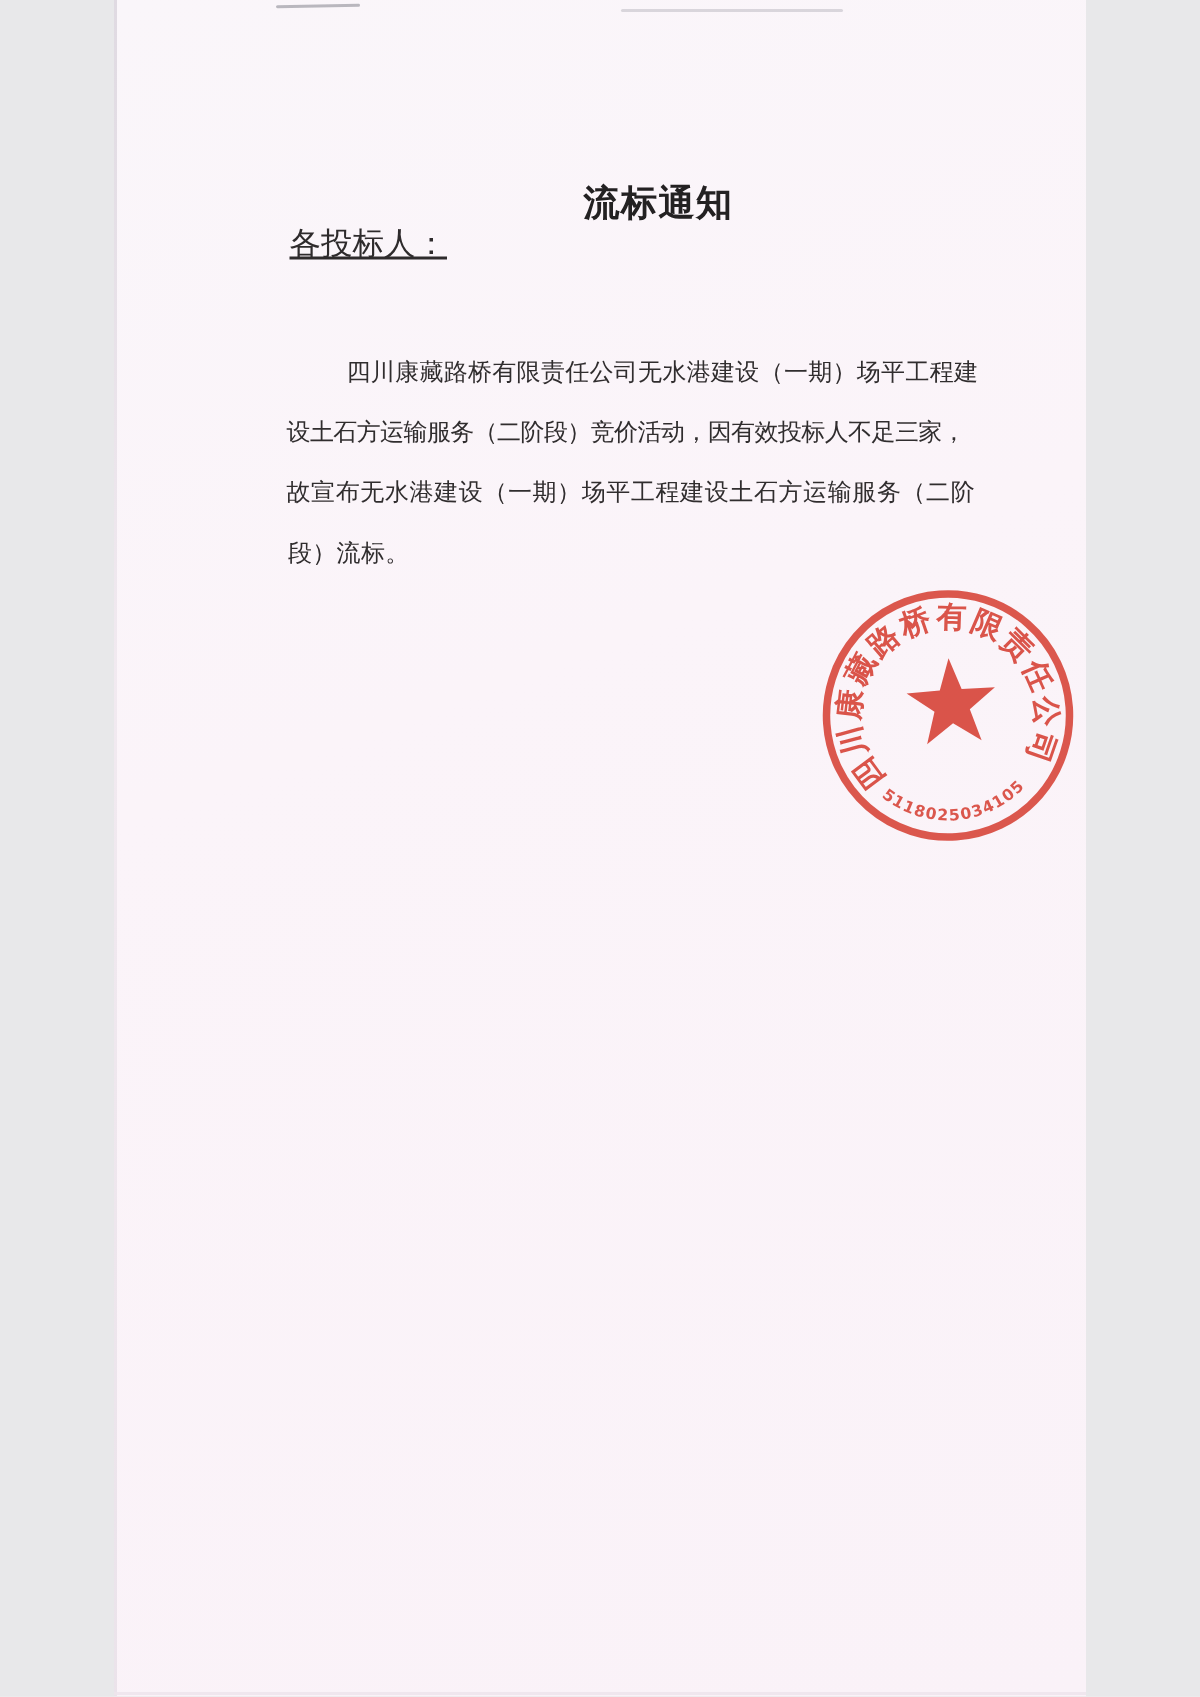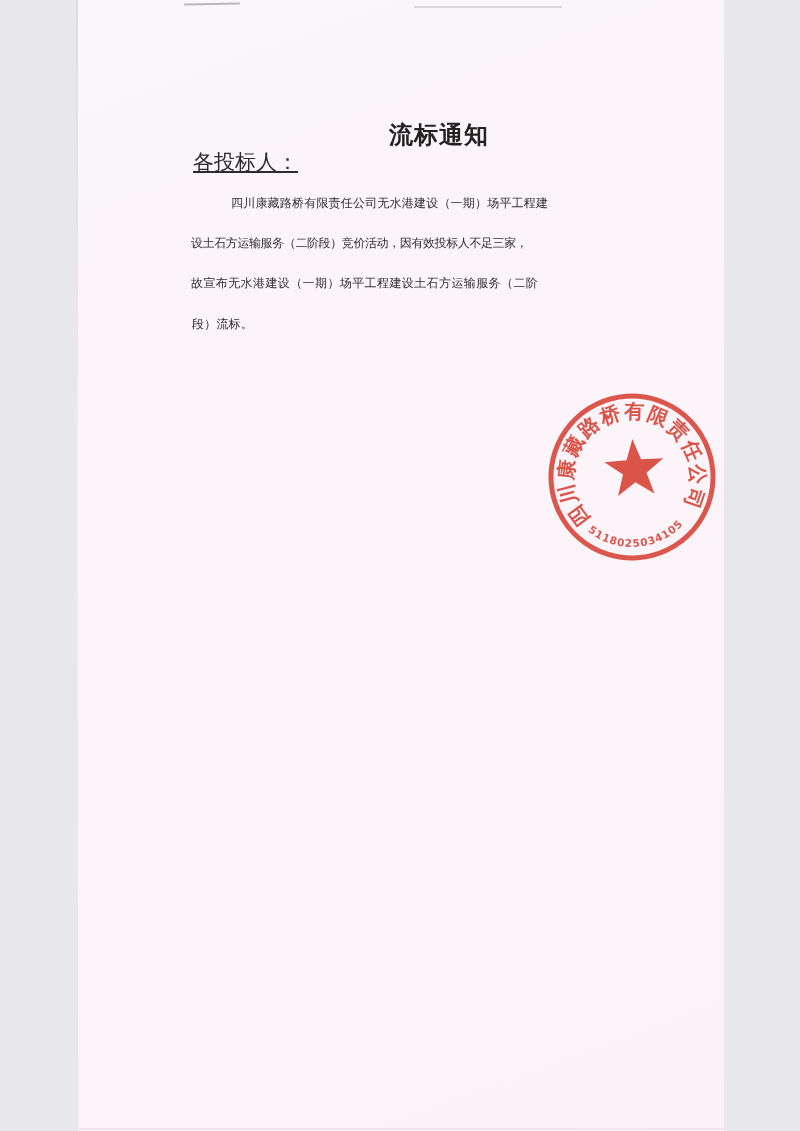--- a/index.html
+++ b/index.html
@@ -39,24 +39,25 @@
   .salutation {
     position: absolute;
     top: 148px;
     left: 117px;
     font-size: 21px;
     white-space: nowrap;
     text-decoration: underline;
   }
   .body-line {
     position: absolute;
-    font-size: 12px;
+    font-size: 16px;
     letter-spacing: 0.2px;
     white-space: nowrap;
     color: #302d2e;
+    margin-top: 43px;
   }
   .body-line-0 { top: 195px; left: 155px; }
   .body-line-1 { top: 235px; left: 115px; letter-spacing: -0.4px; }
   .body-line-2 { top: 275px; left: 115px; letter-spacing: 0.4px; }
   .body-line-3 { top: 316px; left: 116px; }
 
   .signature-line {
     position: absolute;
     top: 447px;
     left: 357px;

